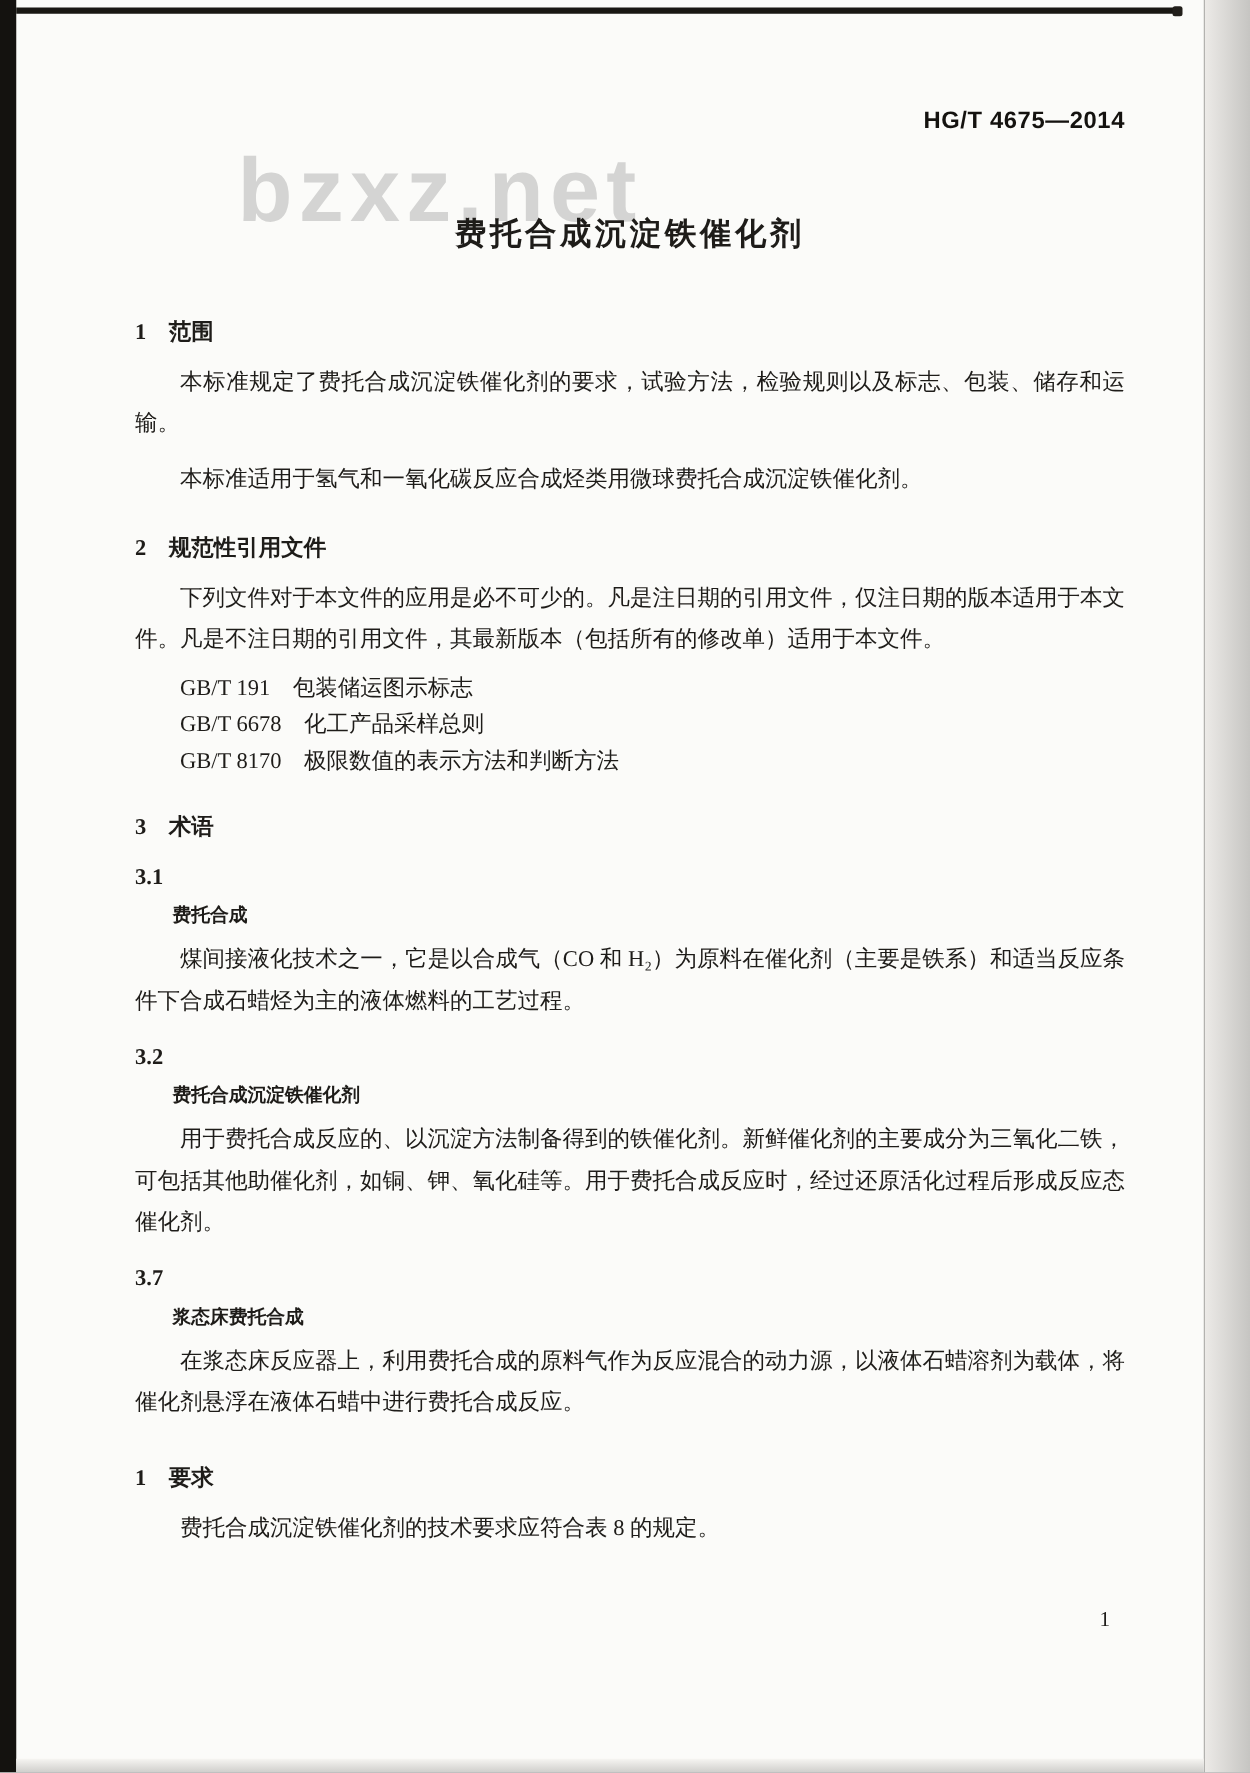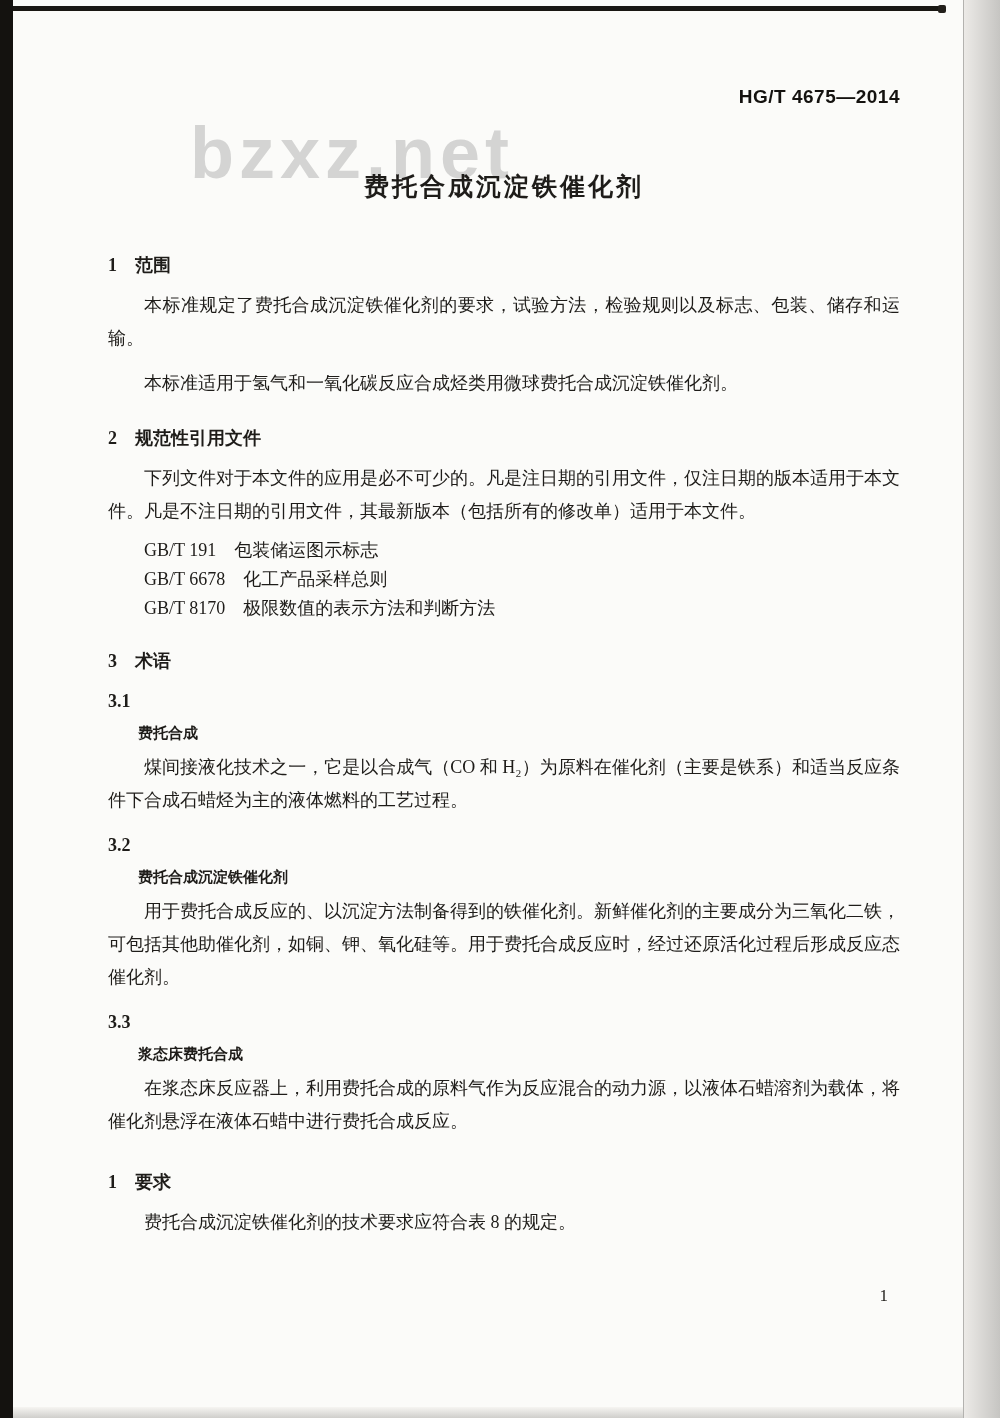--- a/index.html
+++ b/index.html
@@ -112,21 +112,21 @@
       <p class="para">煤间接液化技术之一，它是以合成气（CO 和 H₂）为原料在催化剂（主要是铁系）和适当反应条件下合成石蜡烃为主的液体燃料的工艺过程。</p>
     </div>
 
     <div class="clause">
       <div class="clause-num">3.2</div>
       <div class="clause-term">费托合成沉淀铁催化剂</div>
       <p class="para">用于费托合成反应的、以沉淀方法制备得到的铁催化剂。新鲜催化剂的主要成分为三氧化二铁，可包括其他助催化剂，如铜、钾、氧化硅等。用于费托合成反应时，经过还原活化过程后形成反应态催化剂。</p>
     </div>
 
     <div class="clause">
-      <div class="clause-num">3.3</div>
+      <div class="clause-num">3.7</div>
       <div class="clause-term">浆态床费托合成</div>
       <p class="para">在浆态床反应器上，利用费托合成的原料气作为反应混合的动力源，以液体石蜡溶剂为载体，将催化剂悬浮在液体石蜡中进行费托合成反应。</p>
     </div>
 
     <h2 class="sec-heading s4">1　要求</h2>
     <p class="para">费托合成沉淀铁催化剂的技术要求应符合表 8 的规定。</p>
 
   </div>
 
   <div class="page-number">1</div>

